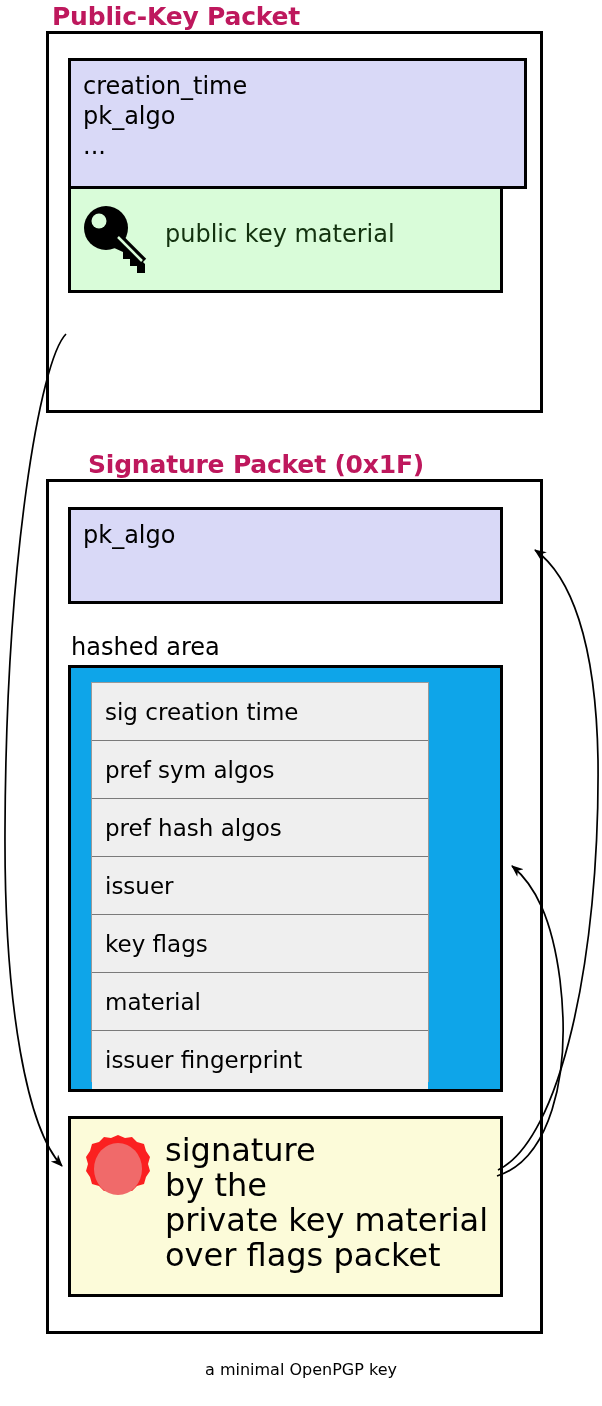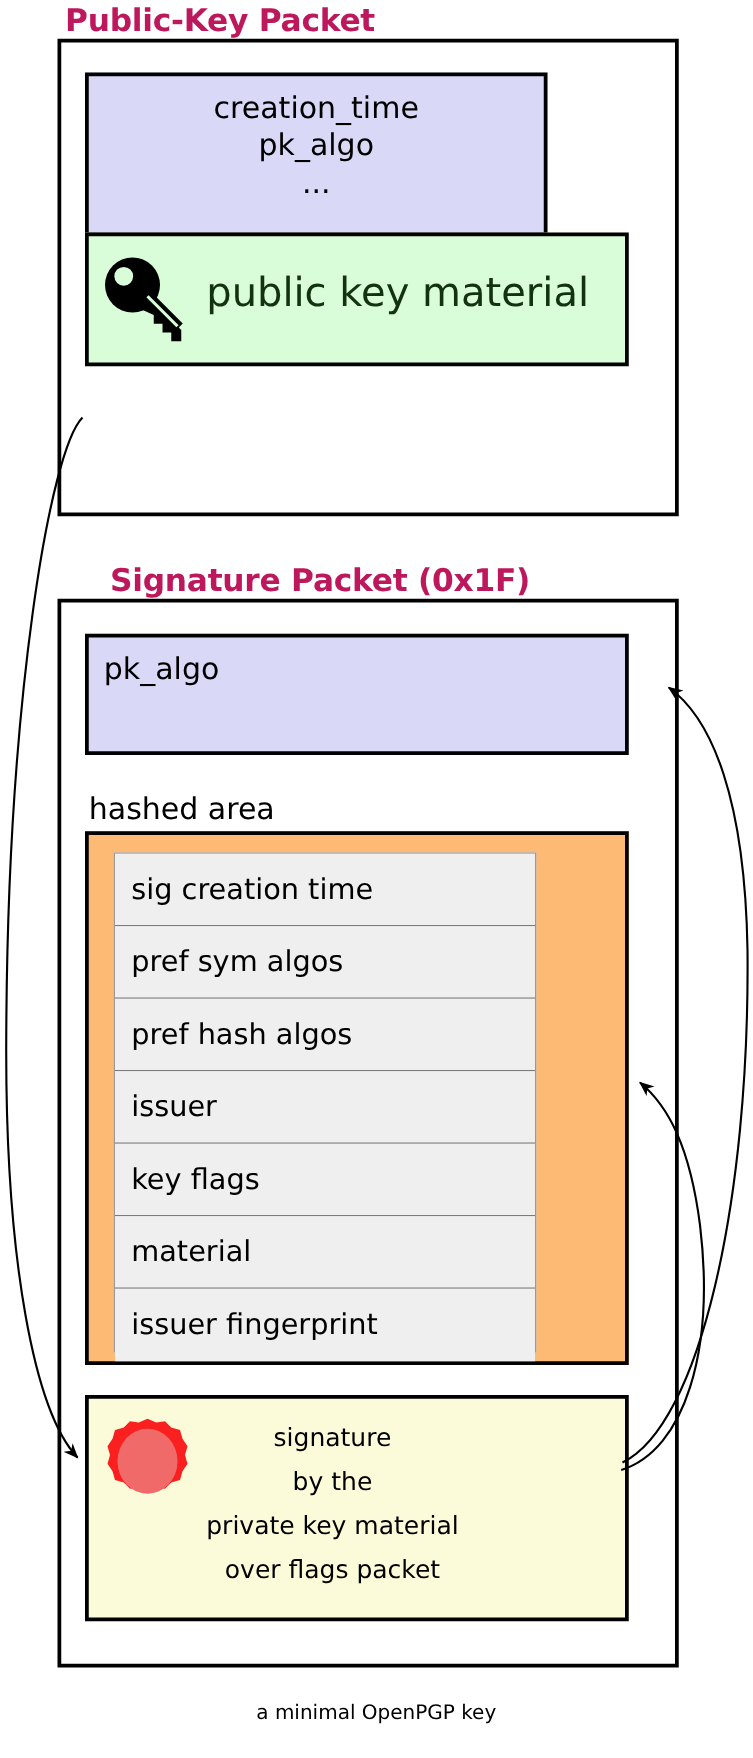--- a/index.html
+++ b/index.html
@@ -58,21 +58,21 @@
 
   
   .hashed-label {
     font-size: 24px;
     line-height: 28px;
     color: #000;
     white-space: nowrap;
   }
   .hashed-outer {
     border: 3px solid #000;
-    background: #fdba74;
+    background: #0ea5e9;
     box-sizing: border-box;
   }
   .subpacket-list {
     position: absolute;
     border: 1px solid #999;
     box-sizing: border-box;
     background: #efefef;
   }
   .subpacket-row {
     box-sizing: border-box;
@@ -85,24 +85,23 @@
     white-space: nowrap;
     background: #efefef;
   }
   .subpacket-row:last-child { border-bottom: none; }
 
   
   .sig-text {
     position: absolute;
     left: 94px;
     top: 14px;
-    font-size: 20px;
+    font-size: 32px;
     line-height: 35px;
     color: #000;
-    text-align: center;
   }
   .sig-text span { display: block; white-space: nowrap; }
 
   
   .caption {
     position: absolute;
     left: 0;
     width: 602px;
     text-align: center;
     font-size: 16px;
@@ -123,39 +122,39 @@
 </style>
 </head>
 <body>
 
 <div id="stage">
 
   <div class="abs packet-title" style="left:52px; top:2px;">Public-Key Packet</div>
 
   <div class="abs packet-frame" style="left:46px; top:31px; width:497px; height:382px;">
 
-    <div class="abs field-block field-lavender" style="left:19px; top:24px; width:370px; height:131px;text-align:center;">
+    <div class="abs field-block field-lavender" style="left:19px; top:24px; width:459px; height:131px;">
       <span class="field-line">creation_time</span>
       <span class="field-line">pk_algo</span>
       <span class="field-line">...</span>
     </div>
 
     <div class="abs field-block field-green" style="left:19px; top:152px; width:435px; height:107px; padding:0;">
       <span class="abs" style="left:10px; top:14px; width:74px; height:74px;">
         <svg class="icon-svg" width="74" height="74" viewBox="0 0 74 74" aria-hidden="true">
           <g fill="#000000">
             <circle cx="25" cy="25" r="22"></circle>
             <path d="M39 36 L64 61 L64 70 L56 70 L56 63 L49 63 L49 56 L42 56 L42 49 L31 44 Z"></path>
             <path d="M36 33 L62 59" stroke="#000000" stroke-width="9" fill="none" stroke-linecap="butt"></path>
           </g>
           <circle cx="18" cy="18" r="7.5" fill="#d9fcd9"></circle>
           <path d="M37 34 L61 58" stroke="#d9fcd9" stroke-width="2.5" fill="none"></path>
         </svg>
       </span>
-      <span class="abs" style="left:94px; top:30px; font-size:32px; line-height:30px; color:#13320f; white-space:nowrap;">public key material</span>
+      <span class="abs" style="left:94px; top:30px; font-size:24px; line-height:30px; color:#13320f; white-space:nowrap;">public key material</span>
     </div>
   </div>
 
   <div class="abs packet-title" style="left:52px; top:450px;margin-left:36px;">Signature Packet (0x1F)</div>
 
   <div class="abs packet-frame" style="left:46px; top:479px; width:497px; height:855px;">
 
     <div class="abs field-block field-lavender" style="left:19px; top:25px; width:435px; height:97px;">
       <span class="field-line">pk_algo</span>
     </div>

